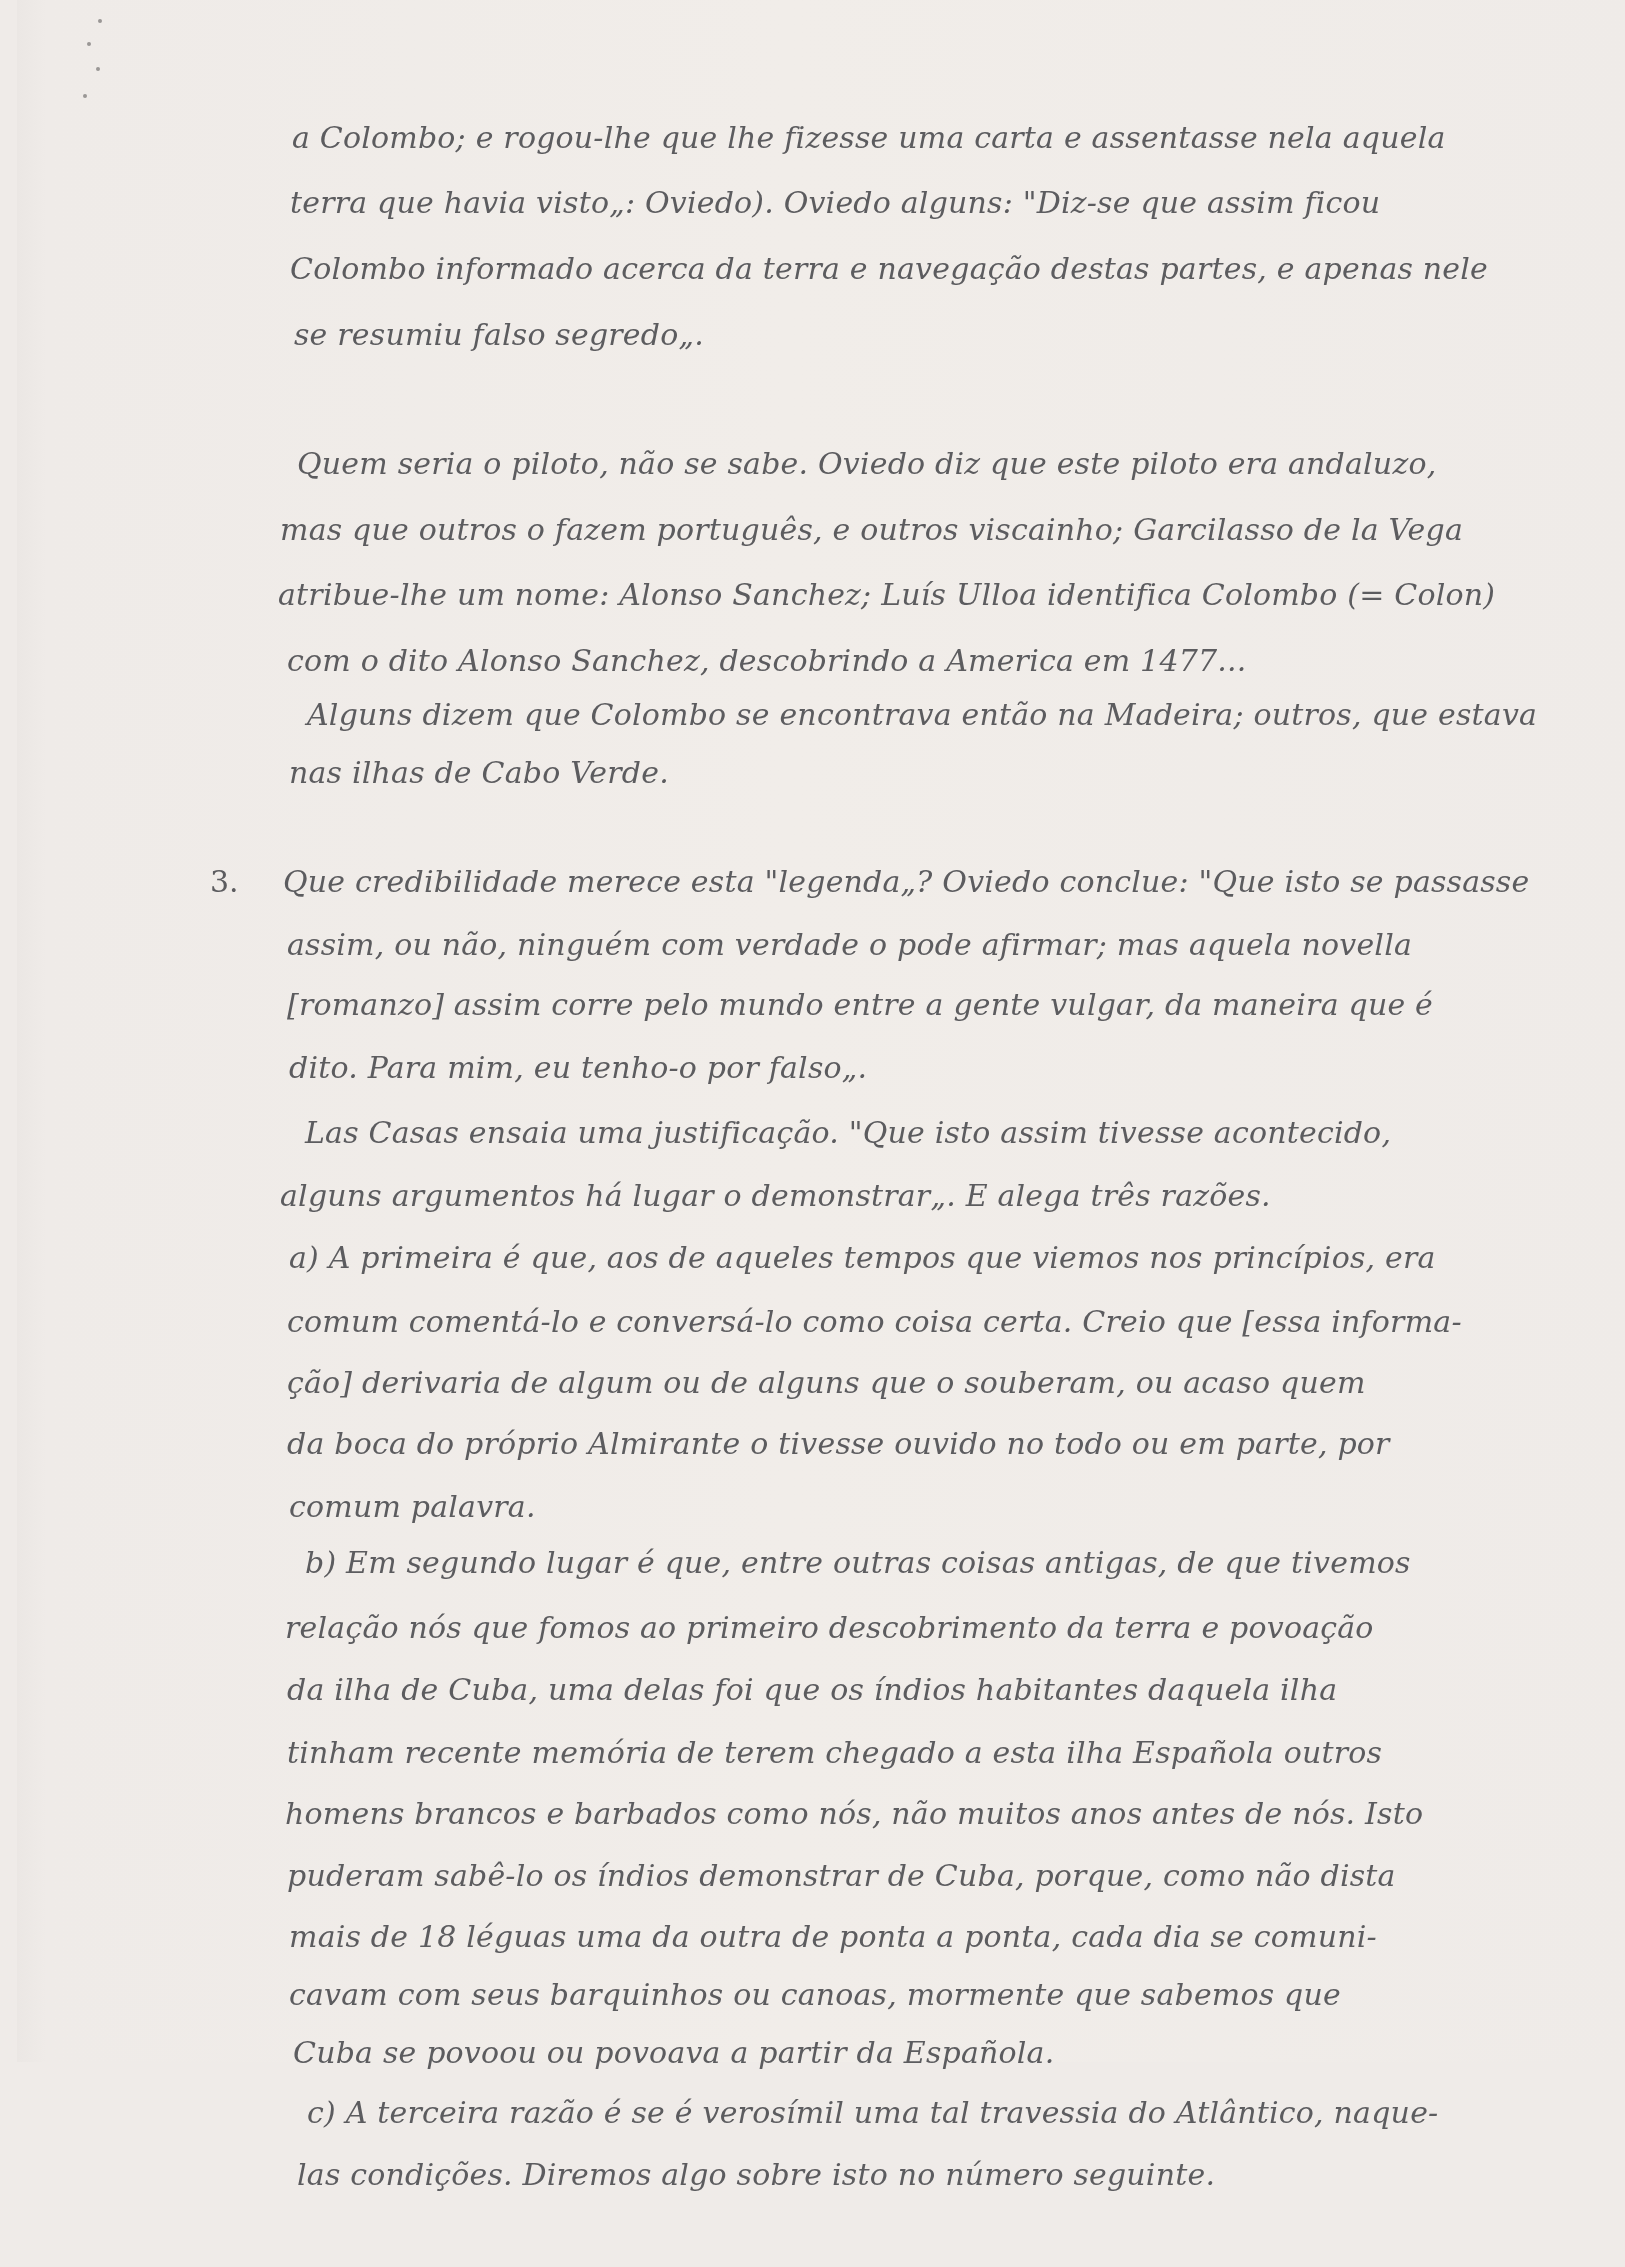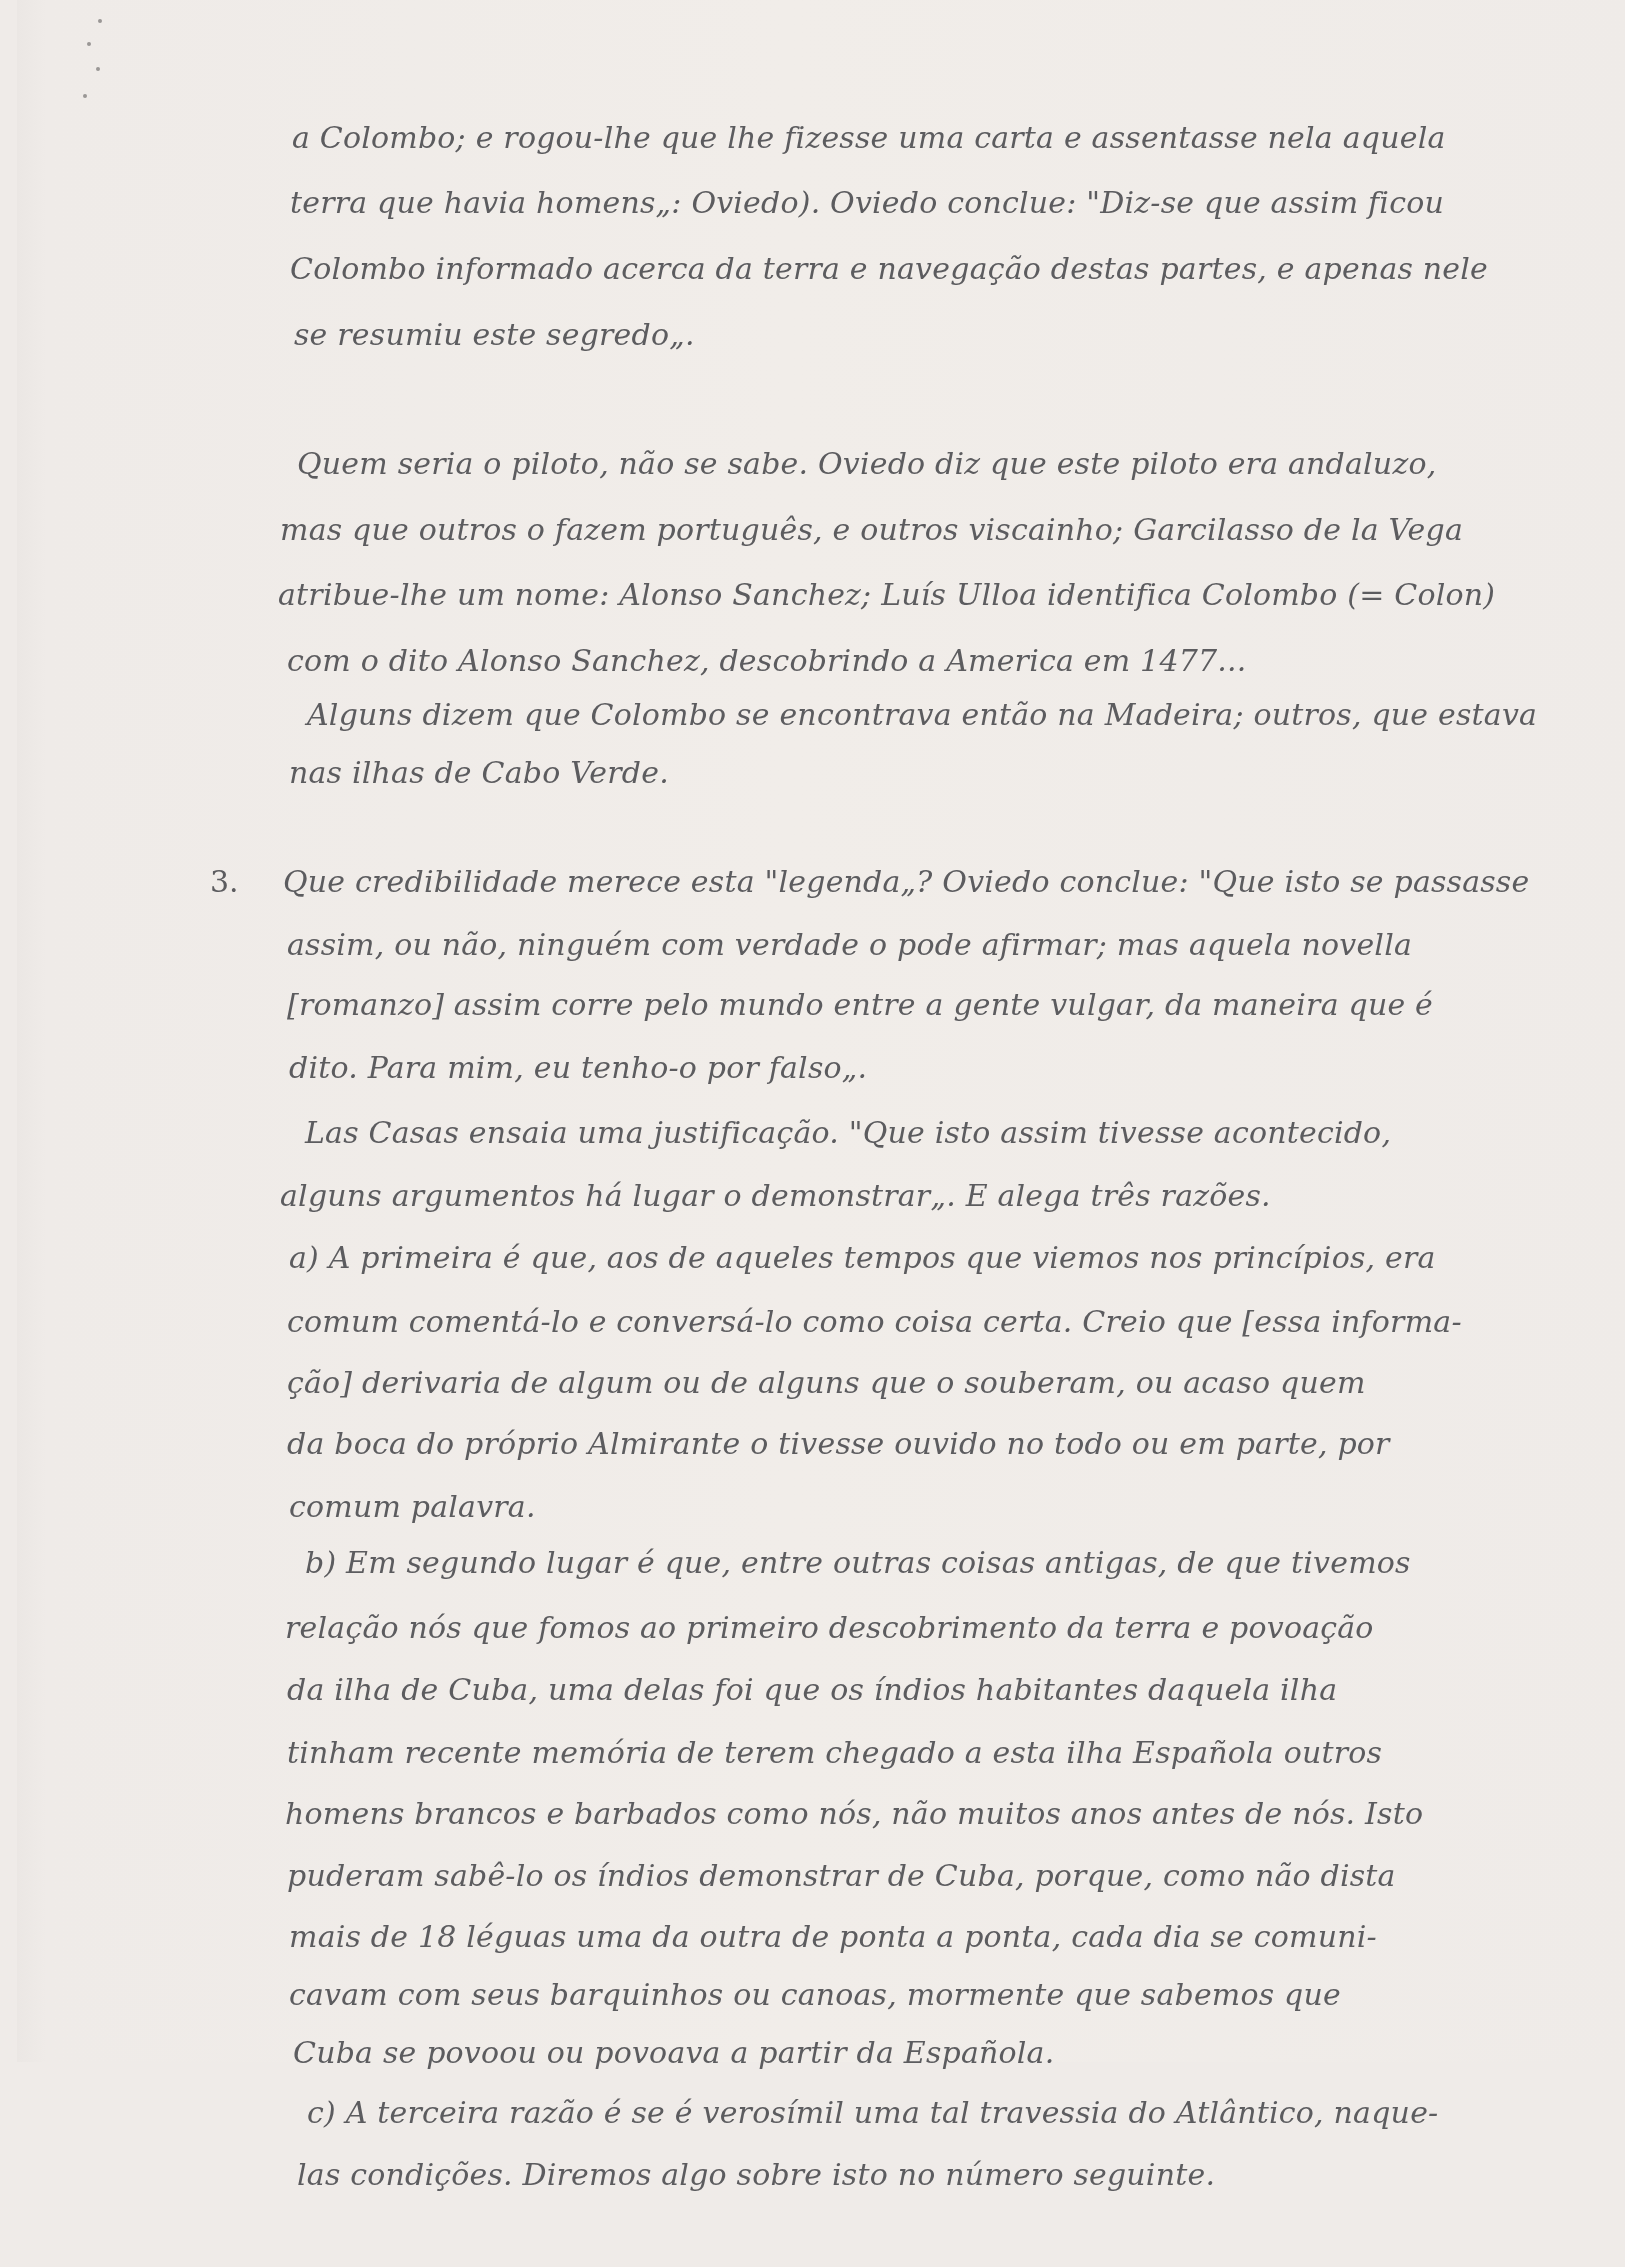--- a/index.html
+++ b/index.html
@@ -58,23 +58,23 @@
 
   <div class="edge-dots">
     <span style="left:21px;top:3.9px"></span>
     <span style="left:9.7px;top:27px"></span>
     <span style="left:19.3px;top:52px"></span>
     <span style="left:5.8px;top:79px"></span>
   </div>
 
   <div>
     <div class="line" style="left:275px;top:118px">a Colombo; e rogou-lhe que lhe fizesse uma carta e assentasse nela aquela</div>
-    <div class="line" style="left:273px;top:183px">terra que havia homens„: Oviedo). Oviedo conclue: "Diz-se que assim ficou</div>
+    <div class="line" style="left:273px;top:183px">terra que havia visto„: Oviedo). Oviedo alguns: "Diz-se que assim ficou</div>
     <div class="line" style="left:273px;top:249px">Colombo informado acerca da terra e navegação destas partes, e apenas nele</div>
-    <div class="line" style="left:277px;top:315px">se resumiu este segredo„.</div>
+    <div class="line" style="left:277px;top:315px">se resumiu falso segredo„.</div>
   </div>
 
   <div>
     <div class="line" style="left:280px;top:444px">Quem seria o piloto, não se sabe. Oviedo diz que este piloto era andaluzo,</div>
     <div class="line" style="left:263px;top:510px">mas que outros o fazem português, e outros viscainho; Garcilasso de la Vega</div>
     <div class="line" style="left:261px;top:575px">atribue-lhe um nome: Alonso Sanchez; Luís Ulloa identifica Colombo (= Colon)</div>
     <div class="line" style="left:270px;top:641px">com o dito Alonso Sanchez, descobrindo a America em 1477...</div>
     <div class="line" style="left:290px;top:695px">Alguns dizem que Colombo se encontrava então na Madeira; outros, que estava</div>
     <div class="line" style="left:272px;top:753px">nas ilhas de Cabo Verde.</div>
   </div>

